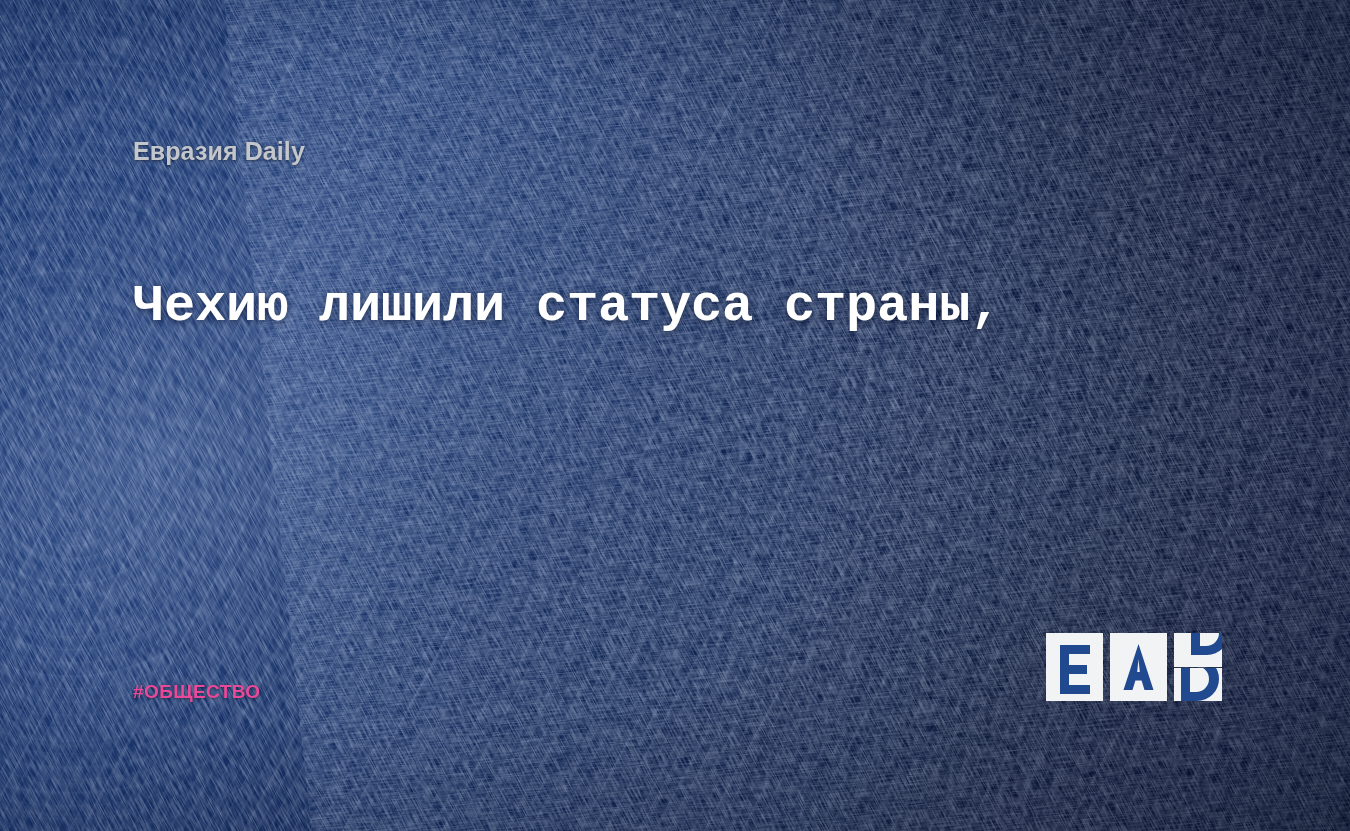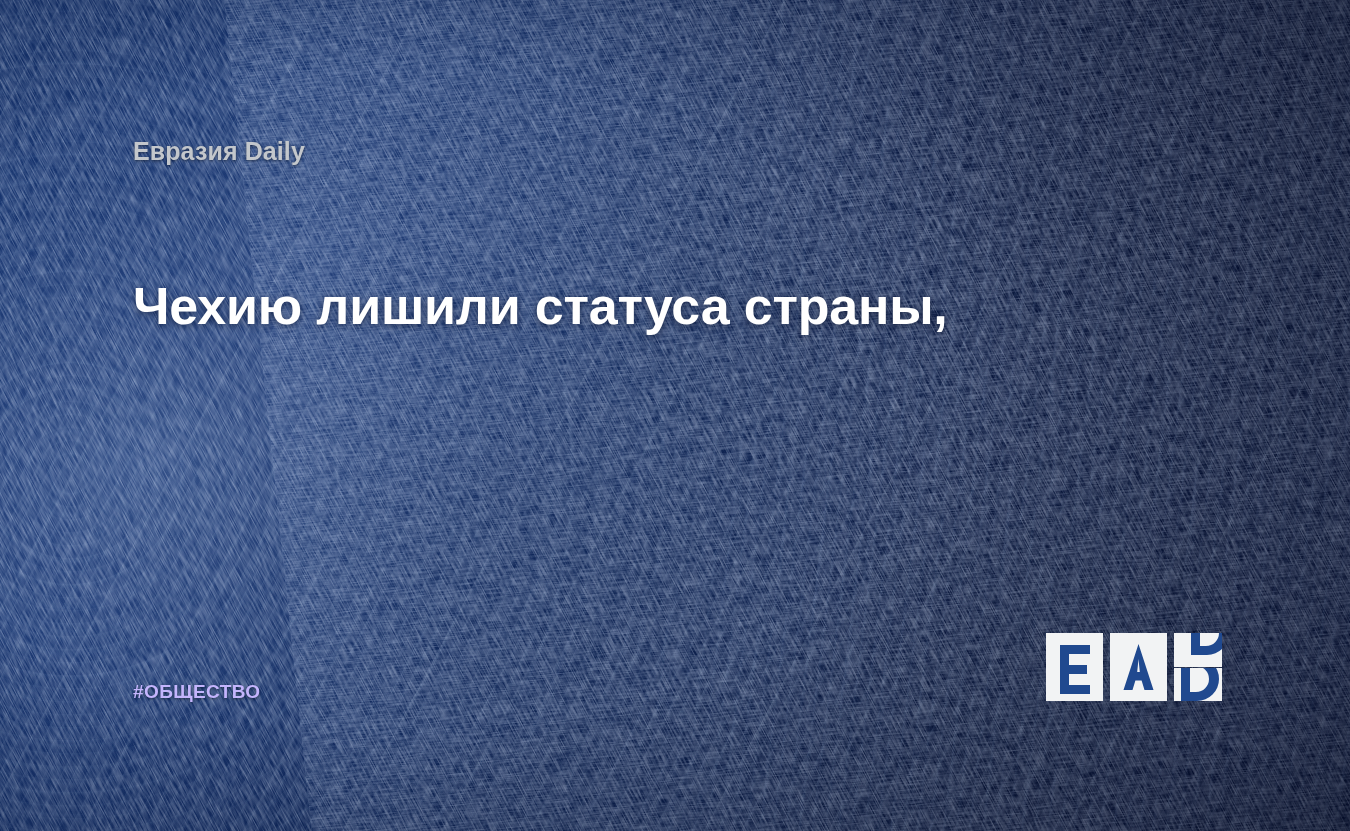--- a/index.html
+++ b/index.html
@@ -171,34 +171,35 @@
     left: 133px;
     top: 268px;
     width: 900px;
     margin: 0;
     font-size: 52px;
     line-height: 77px;
     font-weight: bold;
     letter-spacing: -0.2px;
     color: #ffffff;
     text-shadow: 0 2px 7px rgba(3,10,32,0.55);
+    font-family: Liberation Mono, monospace;
   }
   #headline .line {
     display: block;
     white-space: nowrap;
   }
 
   #category {
     position: absolute;
     left: 133px;
     top: 681px;
     font-size: 19px;
     font-weight: bold;
     letter-spacing: 0.4px;
-    color: #c4b5fd;
+    color: #ec4899;
     text-shadow: 0 1px 3px rgba(0,0,0,0.45);
     white-space: nowrap;
   }
 
   
   #logo {
     position: absolute;
     left: 1046px;
     top: 633px;
     width: 176px;

